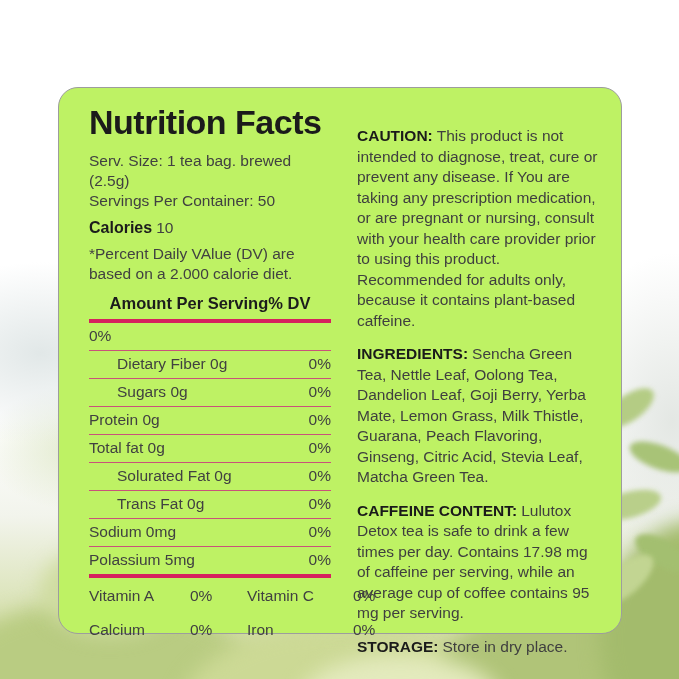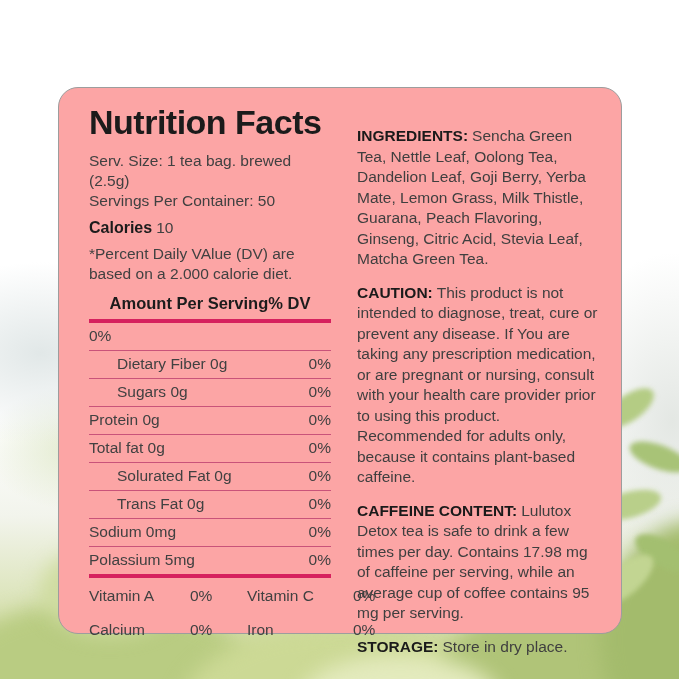--- a/index.html
+++ b/index.html
@@ -34,21 +34,21 @@
   .bg .l1 { left: 600px; top: 395px; width: 58px; height: 26px; background: #b4cc84; transform: rotate(-35deg); }
   .bg .l2 { left: 628px; top: 445px; width: 62px; height: 24px; background: #a8c377; transform: rotate(20deg); }
   .bg .l3 { left: 596px; top: 492px; width: 66px; height: 26px; background: #b9cf8a; transform: rotate(-15deg); }
   .bg .l4 { left: 632px; top: 540px; width: 60px; height: 26px; background: #a3bf70; transform: rotate(30deg); }
   .bg .l5 { left: 590px; top: 565px; width: 70px; height: 30px; background: #c2d592; transform: rotate(-40deg); }
 
   
   .card {
     position: absolute; z-index: 1;
     left: 58px; top: 87px; width: 564px; height: 547px;
-    background: #fca5a5;
+    background: #bef264;
     border: 1px solid #9d9d9d;
     border-radius: 20px;
     display: flex;
     padding: 14px 18px 16px 30px;
   }
   .col-left  { width: 242px; flex: 0 0 242px; }
   .col-right { flex: 1; margin-left: 26px; padding-top: 24px; }
 
   .title {
     font-size: 34px; line-height: 40px; font-weight: 800;
@@ -162,19 +162,19 @@
         <span class="val-r">0%</span>
         <span>Calcium</span>
         <span>0%</span>
         <span>Iron</span>
         <span class="val-r">0%</span>
       </div>
     </div>
   </div>
 
   <div class="col-right">
+    <p class="section"><strong>CAUTION:</strong><span>This product is not intended to diagnose, treat, cure or prevent any disease. If You are taking any prescription medication, or are pregnant or nursing, consult with your health care provider prior to using this product. Recommended for adults only, because it contains plant-based caffeine.</span></p>
     <p class="section"><strong>INGREDIENTS:</strong><span>Sencha Green Tea, Nettle Leaf, Oolong Tea, Dandelion Leaf, Goji Berry, Yerba Mate, Lemon Grass, Milk Thistle, Guarana, Peach Flavoring, Ginseng, Citric Acid, Stevia Leaf, Matcha Green Tea.</span></p>
-    <p class="section"><strong>CAUTION:</strong><span>This product is not intended to diagnose, treat, cure or prevent any disease. If You are taking any prescription medication, or are pregnant or nursing, consult with your health care provider prior to using this product. Recommended for adults only, because it contains plant-based caffeine.</span></p>
     <p class="section"><strong>CAFFEINE CONTENT:</strong><span>Lulutox Detox tea is safe to drink a few times per day. Contains 17.98 mg of caffeine per serving, while an average cup of coffee contains 95 mg per serving.</span></p>
     <p class="section"><strong>STORAGE:</strong><span>Store in dry place.</span></p>
   </div>
 
 </div>
 
 </body></html>

